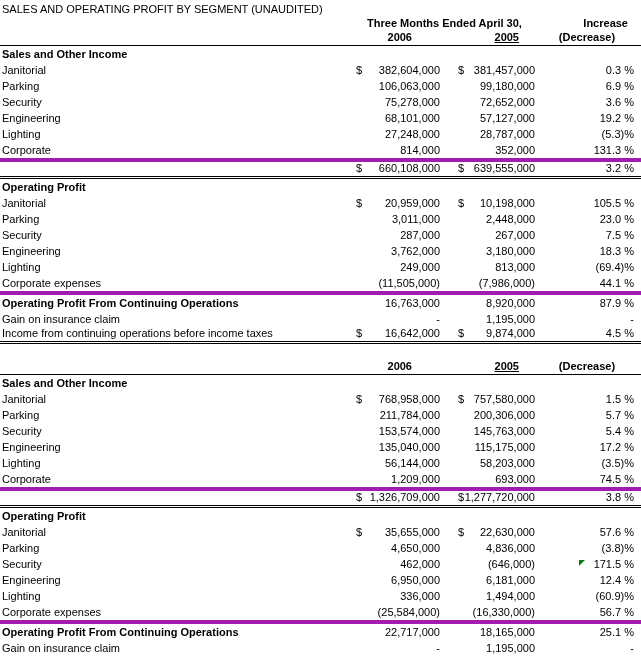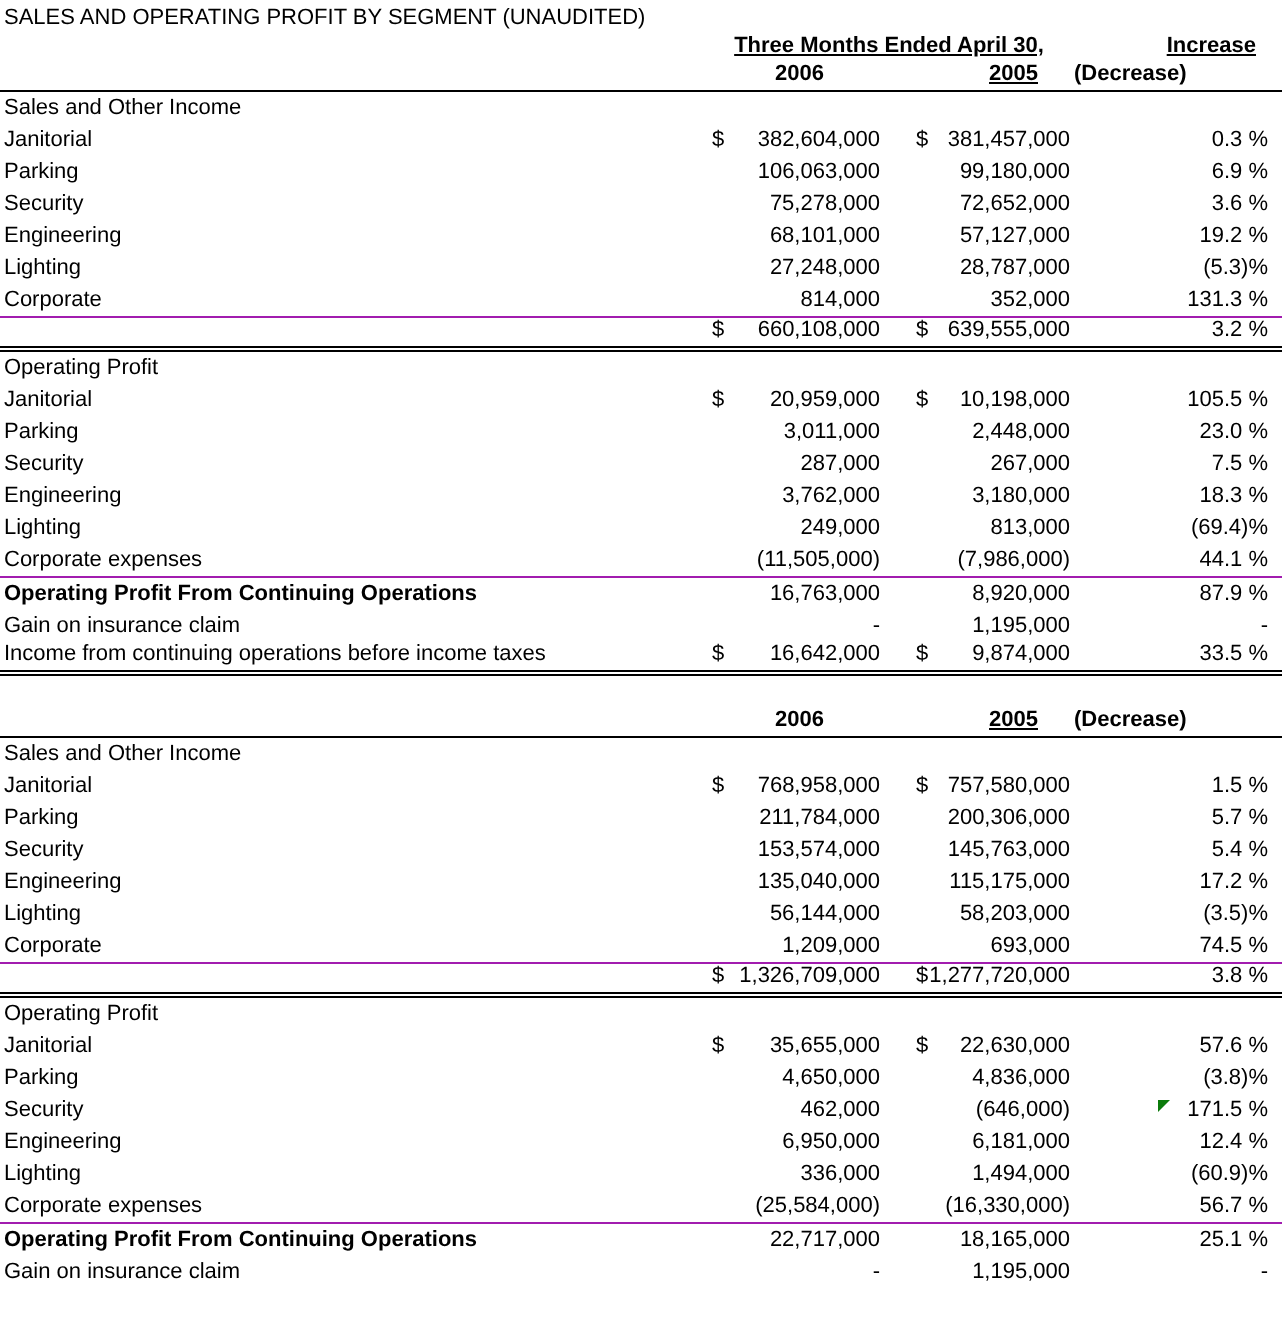--- a/index.html
+++ b/index.html
@@ -9,36 +9,36 @@
   }
   .title{padding:3px 0 0 2px;height:14px;line-height:12px;white-space:nowrap;}
   table{border-collapse:collapse;table-layout:fixed;width:641px;}
   .t2{margin-top:16px;}
   col.c-label{width:352px;}
   col.c-m1{width:90px;}
   col.c-m2{width:95px;}
   col.c-pct{width:104px;}
   td{height:15px;line-height:13px;vertical-align:bottom;padding:0 0 1px 0;white-space:nowrap;overflow:visible;}
   thead td{font-weight:bold;}
-  tr.period-row td{height:13px;text-decoration:underline;}
+  tr.period-row td{height:13px;}
   tr.year-row td{height:13px;border-bottom:1px solid #000;}
   .period-cell{text-align:center;}
   .inc-cell{text-align:right;padding-right:13px;margin-top:30px;}
   .year1-cell{text-align:right;padding-right:30px;}
   .year2-cell{text-align:right;padding-right:18px;text-decoration:underline;}
-  .dec-cell{text-align:left;padding-right:4px;}
+  .dec-cell{text-align:center;padding-right:4px;}
   td.lbl{padding-left:2px;}
   td.money{text-align:right;padding-right:2px;position:relative;}
   td.money .cur{position:absolute;bottom:1px;}
   td.m1 .cur{left:4px;}
   td.m2 .cur{left:16px;}
   td.pct{text-align:right;padding-right:7px;}
-  tr.section td{font-weight:normal;margin-left:16px;}
+  tr.section td{font-weight:bold;margin-left:16px;}
   tr.bold td.lbl{font-weight:bold;}
-  tr.rb td{border-bottom:1px solid #a21caf;}
+  tr.rb td{border-bottom:4px solid #a21caf;}
   tr.dbb td{border-bottom:3px double #000;height:13px;}
   .marker{
     display:inline-block;width:0;height:0;
     border-top:6px solid #0b7b0b;border-right:6px solid transparent;
     margin-right:9px;position:relative;top:-2px;
   }
 </style>
 </head>
 <body>
 
@@ -164,21 +164,21 @@
       <tr>
     <td class="lbl">Gain on insurance claim</td>
     <td class="money m1"><span class="cur"></span><span class="num">-</span></td>
     <td class="money m2"><span class="cur"></span><span class="num">1,195,000</span></td>
     <td class="pct"><span>-</span></td>
   </tr>
       <tr class="dbb">
     <td class="lbl">Income from continuing operations before income taxes</td>
     <td class="money m1"><span class="cur">$</span><span class="num">16,642,000</span></td>
     <td class="money m2"><span class="cur">$</span><span class="num">9,874,000</span></td>
-    <td class="pct"><span>33.5 %</span></td>
+    <td class="pct"><span>4.5 %</span></td>
   </tr>
     </tbody>
 </table>
 
 <table class="t2">
   <colgroup>
       <col class="c-label">
       <col class="c-m1">
       <col class="c-m2">
       <col class="c-pct">

